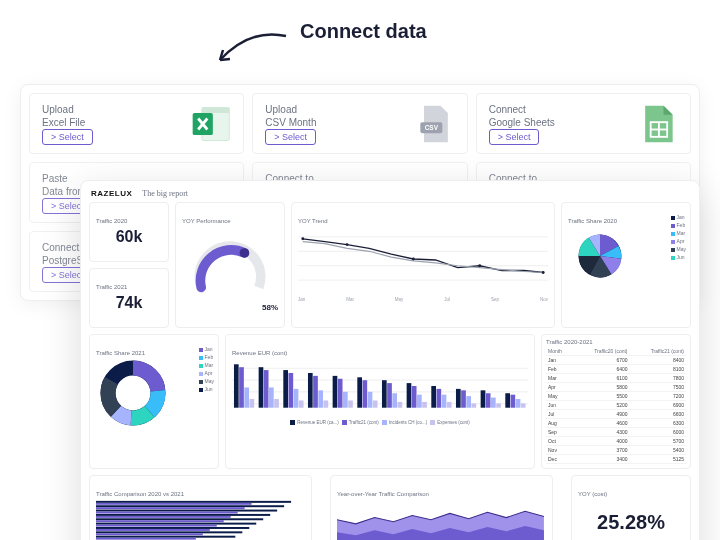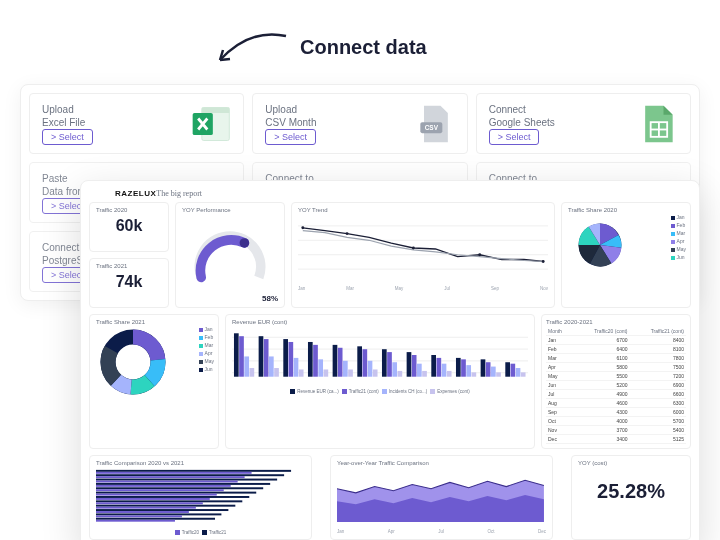--- a/index.html
+++ b/index.html
@@ -1,41 +1,41 @@
 <!DOCTYPE html>
 <html><head>
 <meta charset="utf-8">
 <style>
   * { box-sizing: border-box; margin: 0; padding: 0; }
   body { width: 720px; height: 540px; font-family: -apple-system, BlinkMacSystemFont, "Segoe UI", Arial, sans-serif; background: #fff; position: relative; overflow: hidden; }
 
   .hero-label { position: absolute; font-size: 20px; font-weight: 700; color: #1b1f36; }
-  .hero-label.top { top: 36px; left: 300px; }
+  .hero-label.top { top: 20px; left: 300px; }
   .hero-label.bottom { bottom: 22px; left: 295px; }
 
   .arrow { position: absolute; }
   .arrow.top-arrow { top: 30px; left: 210px; }
   .arrow.bottom-arrow { bottom: 18px; left: 490px; }
 
   
   .connect-panel { position: absolute; top: 84px; left: 20px; width: 680px; background: #fff; border: 1px solid #eee; border-radius: 8px; box-shadow: 0 4px 20px rgba(0,0,0,.06); padding: 8px; display: grid; grid-template-columns: repeat(3, 1fr); gap: 8px; }
   .ds-card { border: 1px solid #eee; border-radius: 4px; padding: 10px 12px; height: 61px; position: relative; display: flex; flex-direction: column; justify-content: space-between; }
   .ds-title { font-size: 10px; color: #6b7280; line-height: 1.25; }
   .ds-select { align-self: flex-start; border: 1px solid #6d5bd0; color: #6d5bd0; background: #fff; font-size: 9px; padding: 2px 8px; border-radius: 3px; cursor: pointer; }
   .ds-icon { position: absolute; right: 10px; top: 50%; transform: translateY(-50%); width: 44px; height: 44px; }
   .connect-row2, .connect-row3 { opacity: .85; }
 
   
   .dashboard { position: absolute; top: 180px; left: 80px; width: 620px; background: #fff; border: 1px solid #eee; border-radius: 8px; box-shadow: 0 12px 40px rgba(0,0,0,.14); padding: 8px; }
-  .dash-header { display: flex; margin-bottom: 4px; padding: 0 2px; margin-left: 24px; }
+  .dash-header { display: flex; gap: 10px; margin-bottom: 4px; padding: 0 2px; }
   .dash-logo { font-size: 8px; font-weight: 800; letter-spacing: .5px; color: #111; }
   .dash-title { font-size: 8px; color: #6b7280; font-family: Liberation Serif, serif; }
 
   .grid { display: grid; grid-template-columns: 80px 110px 1fr 130px; gap: 6px; }
-  .card { border: 1px solid #eee; border-radius: 4px; padding: 4px 6px; background: #fff; min-height: 50px; position: relative; }
+  .card { border: 1px solid #eee; border-radius: 4px; padding: 15px 6px; background: #fff; min-height: 50px; position: relative; }
   .card-title { font-size: 6px; color: #6b7280; margin-bottom: 2px; font-weight: 500; }
   .stat-big { font-size: 16px; font-weight: 600; color: #1b1f36; text-align: center; margin-top: 4px; }
   .stat-pct { font-size: 8px; color: #1b1f36; text-align: right; margin-top: 2px; font-weight: 600; }
 
   .row2 { display: grid; grid-template-columns: 130px 1fr 150px; gap: 6px; margin-top: 6px; }
   .row3 { display: grid; grid-template-columns: 1fr 1fr 120px; gap: 18px; margin-top: 6px; }
   .chart-tall { width: 100%; height: 66px; }
   .chart-med { width: 100%; height: 56px; }
 
   .stat-huge { font-size: 20px; font-weight: 600; color: #1b1f36; text-align: center; margin-top: 14px; }

